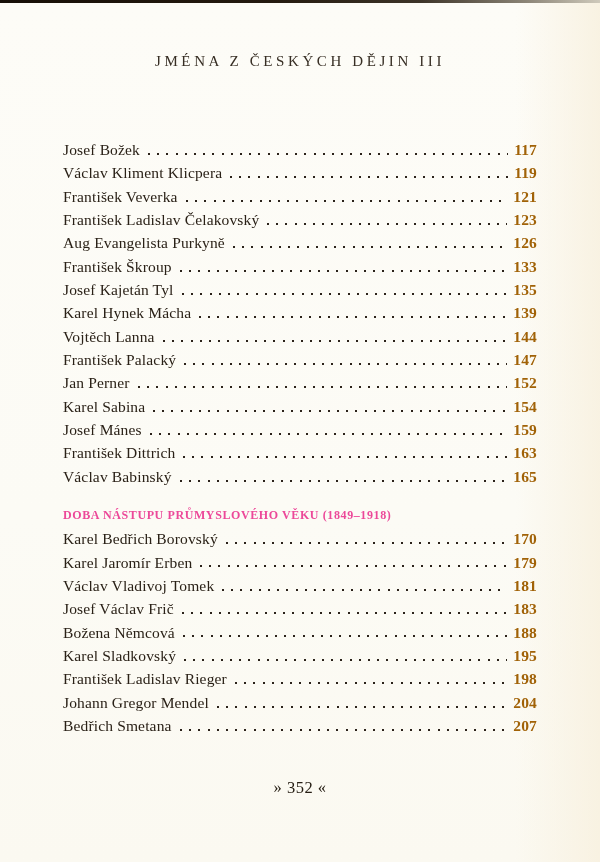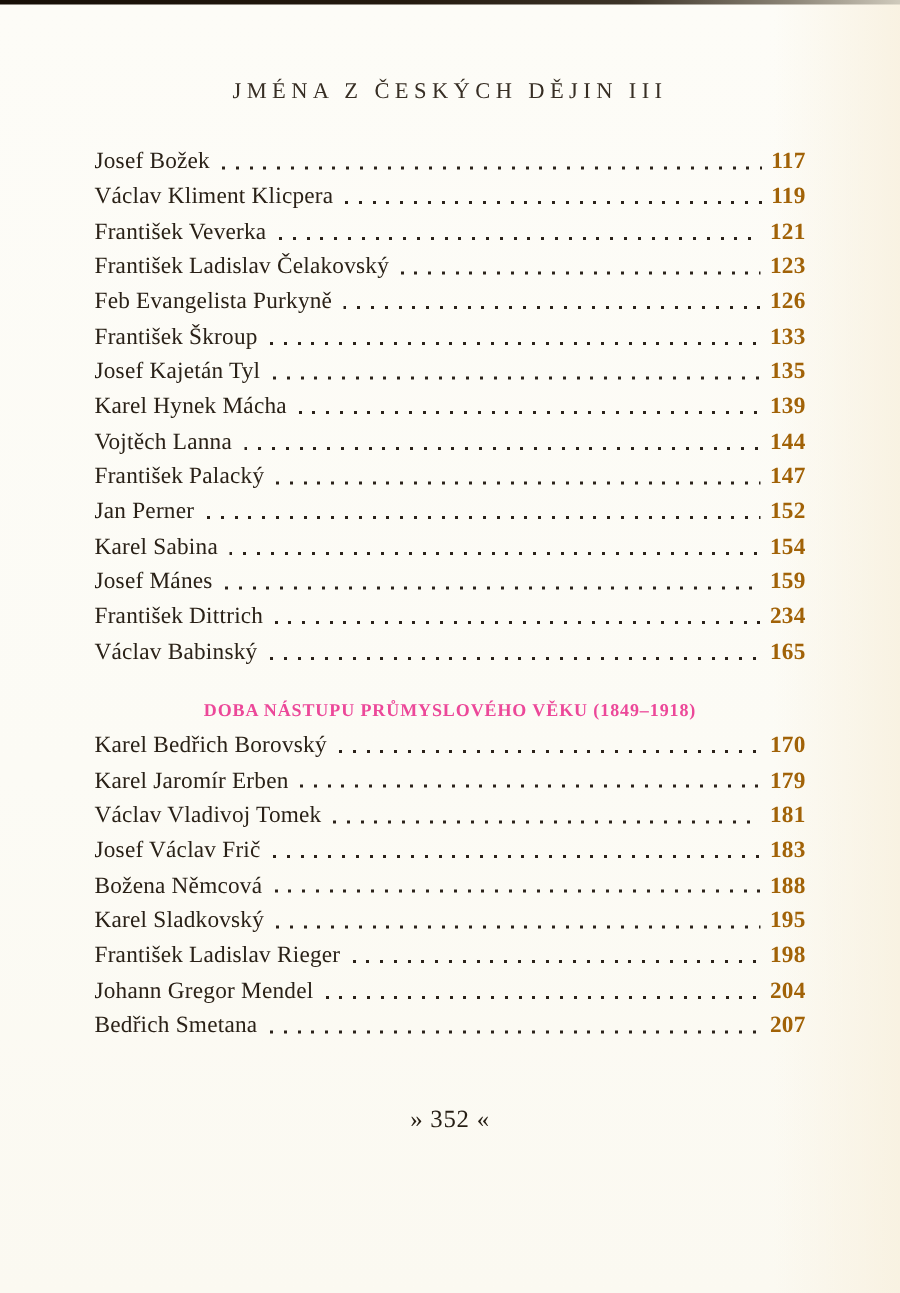--- a/index.html
+++ b/index.html
@@ -36,22 +36,21 @@
     margin: 0;
     padding-top: 52px;
     text-align: center;
     font-size: 15px;
     font-weight: 500;
     letter-spacing: 3.6px;
     color: #372e24;
     line-height: 18px;
   }
   .toc {
-    margin-top: 26px;
-    text-align: center;
+    margin-top: 68px;
   }
   .toc-row {
     display: flex;
     align-items: baseline;
     height: 23.35px;
     line-height: 23.35px;
     font-size: 15.5px;
     letter-spacing: 0.15px;
     white-space: nowrap;
   }
@@ -117,21 +116,21 @@
         <span class="entry-name">František Veverka</span>
         <span class="entry-leader"></span>
         <span class="entry-page">121</span>
       </div>
       <div class="toc-row">
         <span class="entry-name">František Ladislav Čelakovský</span>
         <span class="entry-leader"></span>
         <span class="entry-page">123</span>
       </div>
       <div class="toc-row">
-        <span class="entry-name">Feb Evangelista Purkyně</span>
+        <span class="entry-name">Aug Evangelista Purkyně</span>
         <span class="entry-leader"></span>
         <span class="entry-page">126</span>
       </div>
       <div class="toc-row">
         <span class="entry-name">František Škroup</span>
         <span class="entry-leader"></span>
         <span class="entry-page">133</span>
       </div>
       <div class="toc-row">
         <span class="entry-name">Josef Kajetán Tyl</span>
@@ -164,21 +163,21 @@
         <span class="entry-page">154</span>
       </div>
       <div class="toc-row">
         <span class="entry-name">Josef Mánes</span>
         <span class="entry-leader"></span>
         <span class="entry-page">159</span>
       </div>
       <div class="toc-row">
         <span class="entry-name">František Dittrich</span>
         <span class="entry-leader"></span>
-        <span class="entry-page">234</span>
+        <span class="entry-page">163</span>
       </div>
       <div class="toc-row">
         <span class="entry-name">Václav Babinský</span>
         <span class="entry-leader"></span>
         <span class="entry-page">165</span>
       </div>
       <div class="section-header">DOBA NÁSTUPU PRŮMYSLOVÉHO VĚKU (1849–1918)</div>
       <div class="toc-row">
         <span class="entry-name">Karel Bedřich Borovský</span>
         <span class="entry-leader"></span>

